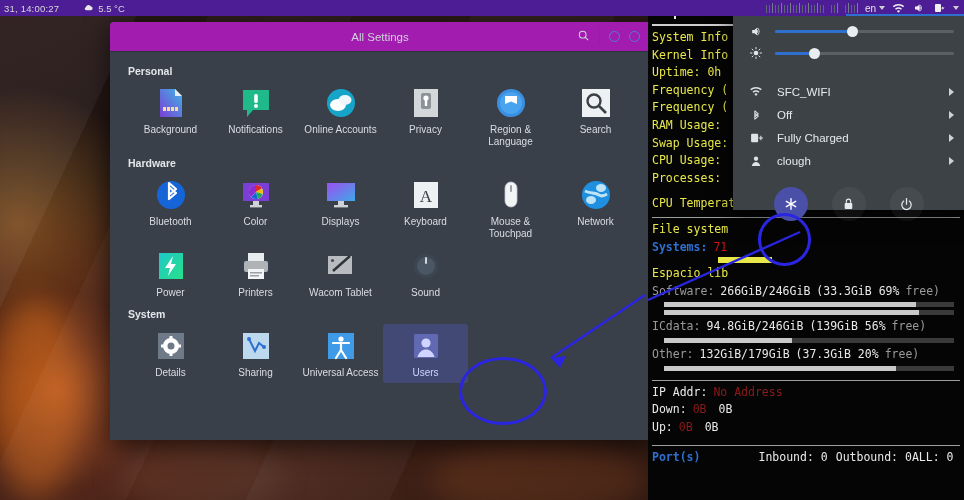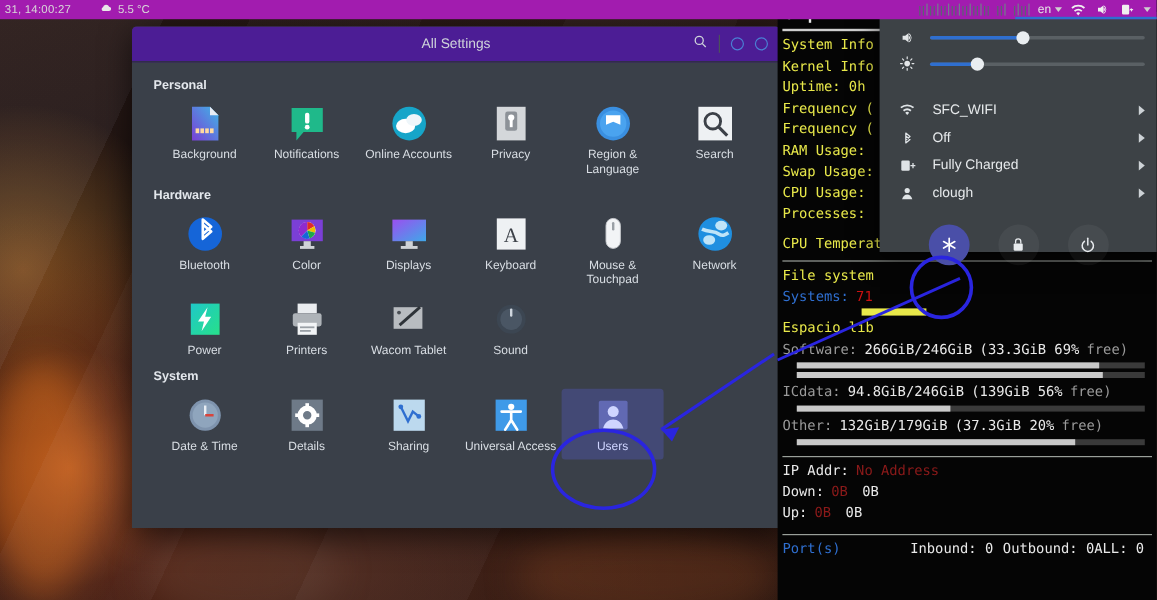--- a/index.html
+++ b/index.html
@@ -27,21 +27,21 @@
       linear-gradient(115deg, rgba(70,70,80,0.30) 0 12%, rgba(0,0,0,0) 12% 18%,
         rgba(60,58,68,0.22) 18% 30%, rgba(0,0,0,0) 30% 40%,
         rgba(80,75,85,0.18) 40% 52%, rgba(0,0,0,0) 52% 100%);
     mix-blend-mode:screen; opacity:.55;
   }
   .wp-blob{position:absolute;border-radius:50%;filter:blur(14px);}
 
   
   #topbar{
     position:absolute; left:0; top:0; width:964px; height:16px;
-    background:#a21caf; color:#d8d8d8; font-size:9.5px;
+    background:#4c1d95; color:#d8d8d8; font-size:9.5px;
     display:flex; align-items:center; z-index:60;
   }
   #topbar .clock{ padding-left:4px; letter-spacing:.2px; white-space:nowrap;}
   #topbar .weather{ display:flex; align-items:center; gap:4px; margin-left:24px;}
   #topbar .spacer{flex:1;}
   #topbar .tray{ display:flex; align-items:center; gap:7px; padding-right:5px;}
   .kbd-ind{ display:flex; gap:2px; align-items:flex-end; }
   .kbd-ind i{ display:block; width:1px; height:8px; background:#5a6472; }
   .kbd-ind i:nth-child(3n){height:10px;background:#727d8c;}
   .lang{ display:flex; align-items:center; gap:3px; font-size:10px; color:#e6e6e6;}
@@ -51,21 +51,21 @@
     position:absolute; left:846px; top:14px; width:118px; height:2px; background:#2f6fd0; z-index:61;
   }
 
   
   #settings{
     position:absolute; left:110px; top:22px; width:540px; height:418px;
     background:#3a4049; border-radius:4px 4px 0 0;
     box-shadow:0 6px 26px rgba(0,0,0,.6); z-index:20; overflow:hidden;
   }
   #settings-header{
-    height:30px; background:#4c1d95; border-bottom:1px solid #2b3139;
+    height:30px; background:#a21caf; border-bottom:1px solid #2b3139;
     display:flex; align-items:center; position:relative;
   }
   #settings-title{
     position:absolute; left:0; right:0; text-align:center;
     font-size:11.5px; color:#ced3da;
   }
   #settings-header .hdr-right{
     margin-left:auto; display:flex; align-items:center; gap:9px; padding-right:10px; z-index:2;
   }
   .hdr-sep{ width:1px; height:15px; background:#4b525c; }
@@ -105,21 +105,21 @@
   }
   #conky .term-top{
     height:22px; padding:3px 0 0 6px; color:#e6e6e6; font-size:12px;
     display:flex; align-items:center; gap:6px;
   }
   #conky .cursor{ display:inline-block; width:2px; height:12px; background:#e6e6e6; }
   .hr{ height:2px; background:#cfcfcf; margin:2px 4px 3px 4px; }
   .hr.thin{ height:1px; background:#9aa09a; }
   .c-line{ padding-left:4px; white-space:pre; }
   .y{ color:#e8e84a; } .w{ color:#e9e9e9; } .r{ color:#cc1111; }
-  .b{ color:#2f6fd0; } .dr{ color:#8c1a1a; }
+  .b{ color:#2f6fd0;font-weight:bold; } .dr{ color:#8c1a1a; }
   .grey{ color:#9a9a9a; }
   .bar{ height:5px; background:#3a3a3a; margin:2px 10px 3px 16px; position:relative; }
   .bar > i{ display:block; height:100%; background:#c9c9c9; }
   .yellow-bar{ height:6px; width:54px; background:#e8e84a; margin:1px 0 2px 70px;}
 
   
   #tray-menu{
     position:absolute; left:733px; top:10px; width:231px; height:200px;
     background:#3d4246; box-shadow:0 5px 20px rgba(0,0,0,.65); z-index:50;
     padding:10px 0 0 0;
@@ -492,31 +492,20 @@
               <circle cx="16" cy="16" r="12" fill="#3c4652"></circle>
               <circle cx="16" cy="16" r="9" fill="#4a5664"></circle>
               <rect x="15" y="7" width="2" height="7" rx="1" fill="#cfd6de"></rect>
             </svg>
           </span>
           <span class="lbl">Sound</span>
         </div>
       </div>
       <div class="group-label">System</div>
       <div class="icon-grid">
-        <div class="cell">
-          <span>
-            <svg class="ic" viewBox="0 0 32 32">
-              <circle cx="16" cy="16" r="13" fill="#7e93ad"></circle>
-              <circle cx="16" cy="16" r="10.5" fill="#8fa5bd"></circle>
-              <line x1="16" y1="16" x2="16" y2="8" stroke="#e8eef5" stroke-width="2"></line>
-              <line x1="16" y1="16" x2="23" y2="16" stroke="#d8443c" stroke-width="2"></line>
-            </svg>
-          </span>
-          <span class="lbl">Date &amp; Time</span>
-        </div>
         <div class="cell">
           <span>
             <svg class="ic" viewBox="0 0 32 32">
               <rect x="3" y="3" width="26" height="26" fill="#6e7a88"></rect>
               <path d="M16 8a8 8 0 1 1 0 16 8 8 0 0 1 0-16zm0 4.5a3.5 3.5 0 1 0 0 7 3.5 3.5 0 0 0 0-7z" fill="#ffffff"></path>
         <g fill="#ffffff">
                 <rect x="14.5" y="6" width="3" height="4"></rect>
                 <rect x="14.5" y="22" width="3" height="4"></rect>
                 <rect x="6" y="14.5" width="4" height="3"></rect>
                 <rect x="22" y="14.5" width="4" height="3"></rect>

